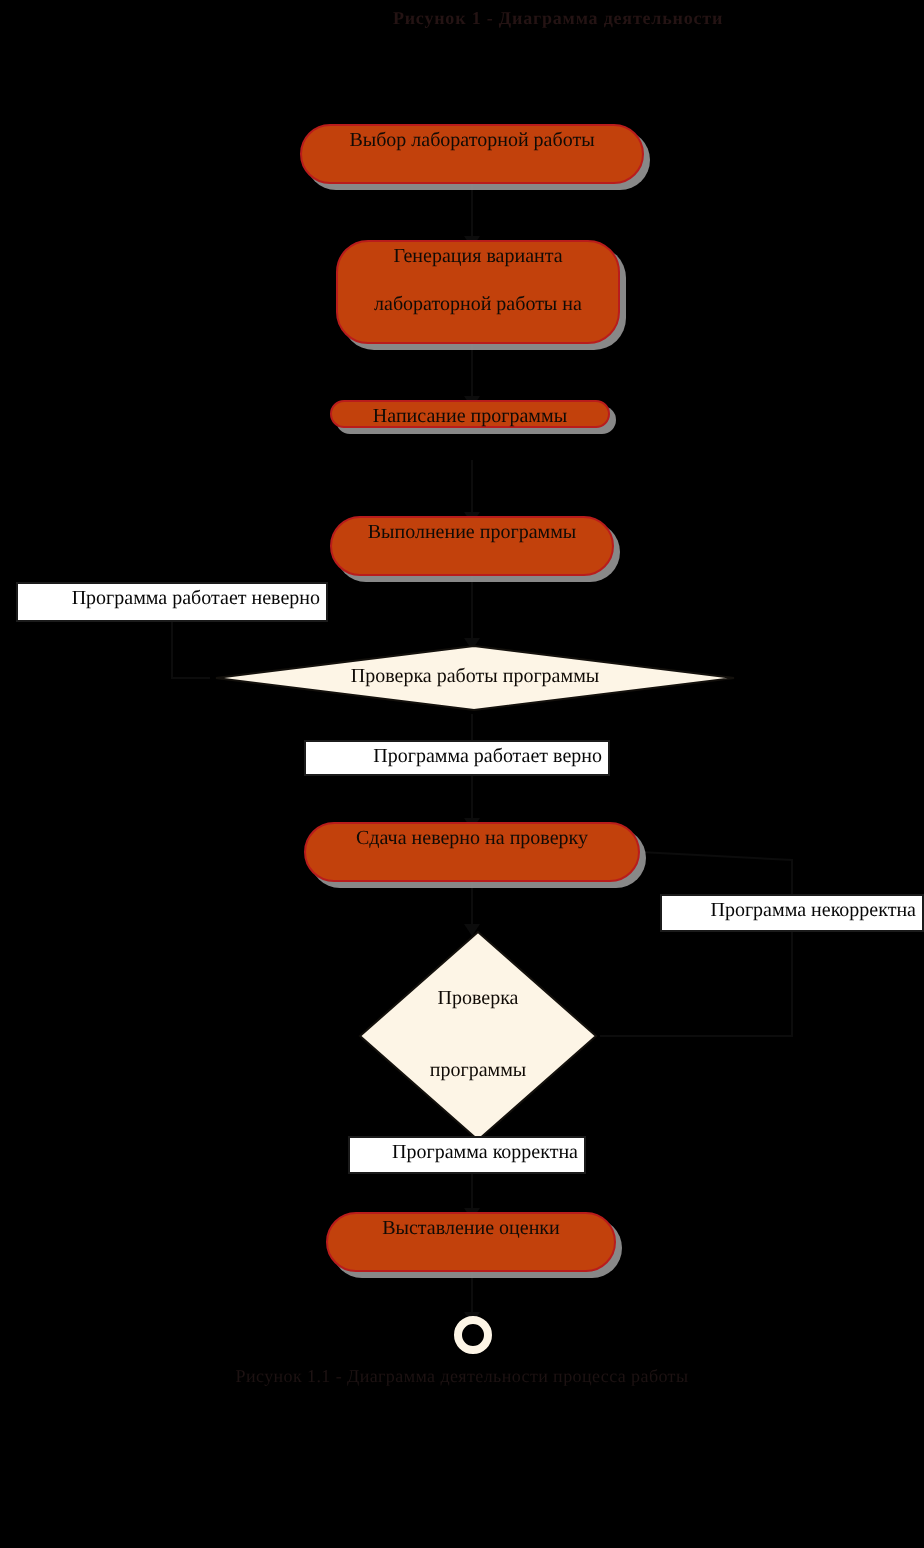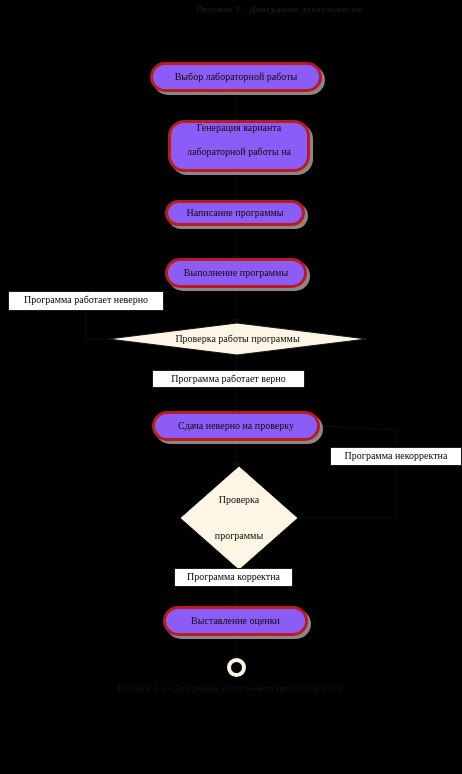--- a/index.html
+++ b/index.html
@@ -47,30 +47,30 @@
     font-size: 9px;
     letter-spacing: 0.2px;
     color: #1d1212;
     white-space: nowrap;
   }
 
   
   .node {
     position: absolute;
     box-sizing: border-box;
-    background: #8b5cf6;
-    border: 3px solid #b91c1c;
+    background: #c2410c;
+    border: 1px solid #b91c1c;
     border-radius: 16px;
     color: #100b06;
     font-family: "Liberation Serif", "DejaVu Serif", serif;
     font-size: 10px;
     line-height: 12px;
     text-align: center;
     display: flex;
-    align-items: center;
+    align-items: flex-start;
     justify-content: center;
     box-shadow: 3px 3px 0 rgba(160,160,160,0.85);
     padding: 2px 6px;
   }
   .node span { display: block; width: 100%; }
 
   
   .decision {
     position: absolute;
   }
@@ -98,21 +98,21 @@
   
   .edge-label {
     position: absolute;
     box-sizing: border-box;
     background: #ffffff;
     border: 1px solid #1b1b1b;
     color: #070707;
     font-family: "Liberation Serif", "DejaVu Serif", serif;
     font-size: 10px;
     line-height: 14px;
-    text-align: center;
+    text-align: right;
     white-space: nowrap;
     padding: 1px 3px;
   }
 
   
   .end-node {
     position: absolute;
     box-sizing: border-box;
     border-radius: 50%;
     background: transparent;
@@ -165,21 +165,21 @@
     <span>Выбор лабораторной работы</span>
   </div>
 
   <div class="node" style="left:168px; top:120px; width:142px; height:52px;">
     <span>
       <span class="ln">Генерация варианта</span><br>
       <span class="ln">лабораторной работы на</span><br>
     </span>
   </div>
 
-  <div class="node" style="left:165px; top:200px; width:140px; height:26px;">
+  <div class="node" style="left:165px; top:200px; width:140px; height:14px;">
     <span>Написание программы</span>
   </div>
 
   <div class="node" style="left:165px; top:258px; width:142px; height:30px;">
     <span>Выполнение программы</span>
   </div>
 
   <div class="edge-label" style="left:8px; top:291px; width:156px; height:20px;">Программа работает неверно</div>
 
   <div class="decision" style="left:105px; top:321px; width:265px; height:36px;">

